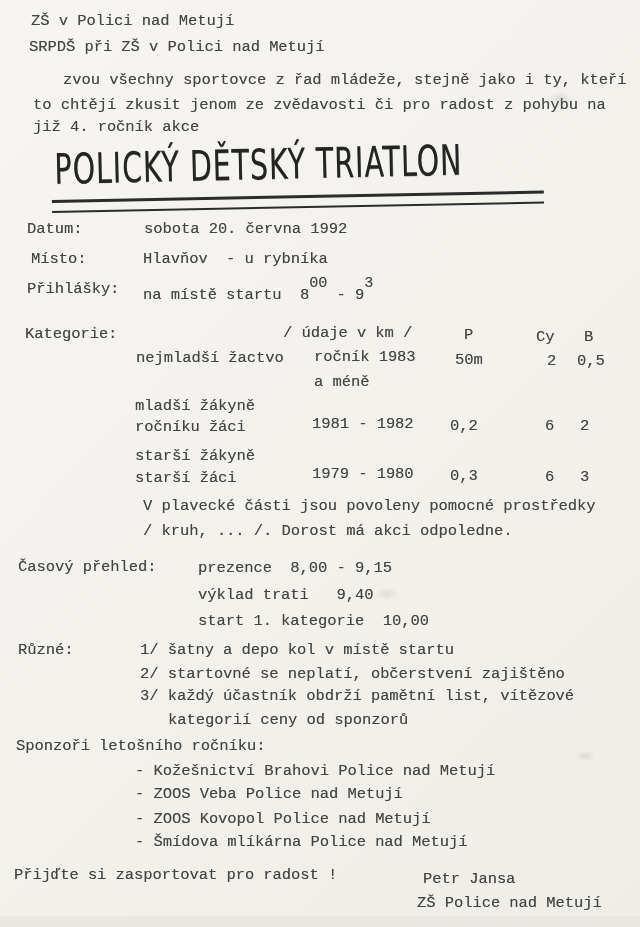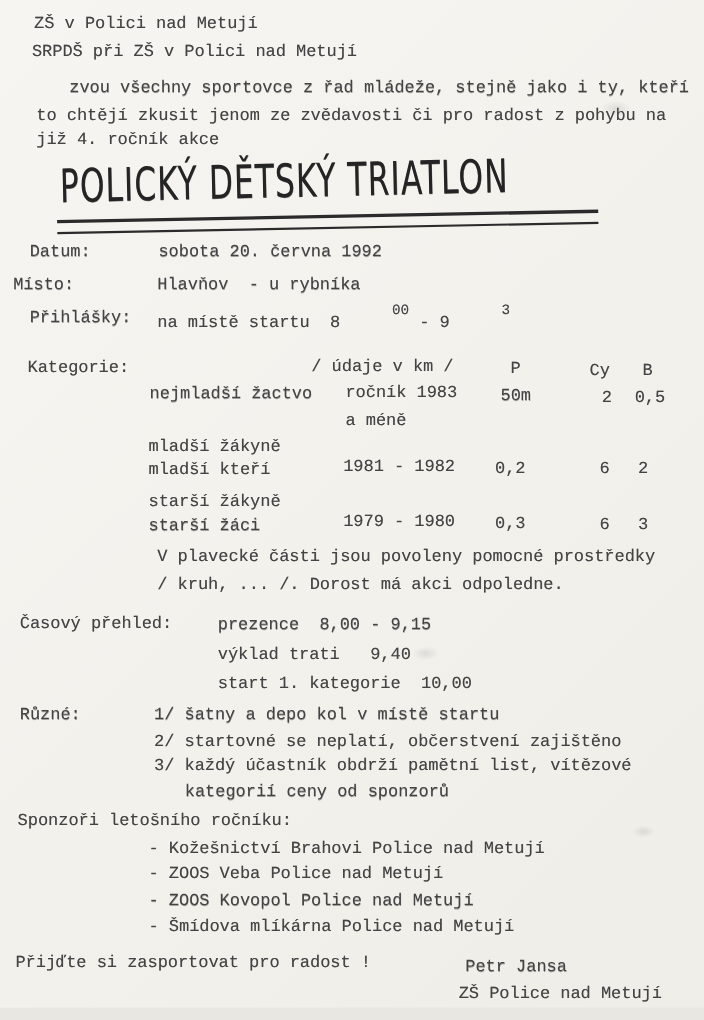--- a/index.html
+++ b/index.html
@@ -29,21 +29,21 @@
     text-shadow:0.3px 0.3px 0.4px rgba(30,30,30,0.5);
   }
   .title-underline{
     position:absolute;left:52px;top:200px;width:492px;height:8px;
     border-top:3px solid #2b2b2b;
     border-bottom:2px solid #2b2b2b;
     transform:rotate(-1.1deg);
     transform-origin:0 50%;
   }
   sup.tw{
-    font-size:13px;position:relative;top:-6px;letter-spacing:0;margin-left:47px;
+    font-size:15px;position:relative;top:-6px;letter-spacing:0;
   }
   .smudge{
     position:absolute;border-radius:50%;
     background:radial-gradient(closest-side,rgba(120,120,120,0.18),rgba(120,120,120,0) 70%);
   }
 </style>
 </head>
 <body>
 
 <div class="page">
@@ -54,41 +54,41 @@
   <div class="line" style="left:63px;top:72px;">zvou všechny sportovce z řad mládeže, stejně jako i ty, kteří</div>
   <div class="line" style="left:33px;top:97px;">to chtějí zkusit jenom ze zvědavosti či pro radost z pohybu na</div>
   <div class="line" style="left:33px;top:119px;">již 4. ročník akce</div>
 
   <div class="title">POLICKÝ DĚTSKÝ TRIATLON</div>
   <div class="title-underline"></div>
 
   <div class="line" style="left:27px;top:221px;">Datum:</div>
   <div class="line" style="left:144px;top:221px;">sobota 20. června 1992</div>
 
-  <div class="line" style="left:12px;top:251px;">Místo:</div>
+  <div class="line" style="left:31px;top:251px;">Místo:</div>
   <div class="line" style="left:143px;top:251px;">Hlavňov  - u rybníka</div>
 
   <div class="line" style="left:27px;top:281px;">Přihlášky:</div>
   <div class="line" style="left:143px;top:281px;"><span>na místě startu  8</span><sup class="tw">00</sup><span> - 9</span><sup class="tw">3</sup></div>
 
   <div class="line" style="left:25px;top:326px;">Kategorie:</div>
   <div class="line" style="left:283px;top:325px;">/ údaje v km /</div>
   <div class="line" style="left:464px;top:327px;">P</div>
   <div class="line" style="left:536px;top:329px;">Cy</div>
   <div class="line" style="left:584px;top:329px;">B</div>
 
   <div class="line" style="left:136px;top:350px;">nejmladší žactvo</div>
   <div class="line" style="left:314px;top:349px;">ročník 1983</div>
   <div class="line" style="left:314px;top:374px;">a méně</div>
   <div class="line" style="left:455px;top:352px;">50m</div>
   <div class="line" style="left:547px;top:353px;">2</div>
   <div class="line" style="left:577px;top:353px;">0,5</div>
 
   <div class="line" style="left:135px;top:398px;">mladší žákyně</div>
-  <div class="line" style="left:135px;top:419px;">mladší kteří</div>
+  <div class="line" style="left:135px;top:419px;">ročníku žáci</div>
   <div class="line" style="left:312px;top:416px;">1981 - 1982</div>
   <div class="line" style="left:450px;top:418px;">0,2</div>
   <div class="line" style="left:545px;top:418px;">6</div>
   <div class="line" style="left:580px;top:418px;">2</div>
 
   <div class="line" style="left:135px;top:448px;">starší žákyně</div>
   <div class="line" style="left:135px;top:470px;">starší žáci</div>
   <div class="line" style="left:312px;top:466px;">1979 - 1980</div>
   <div class="line" style="left:450px;top:468px;">0,3</div>
   <div class="line" style="left:545px;top:469px;">6</div>

